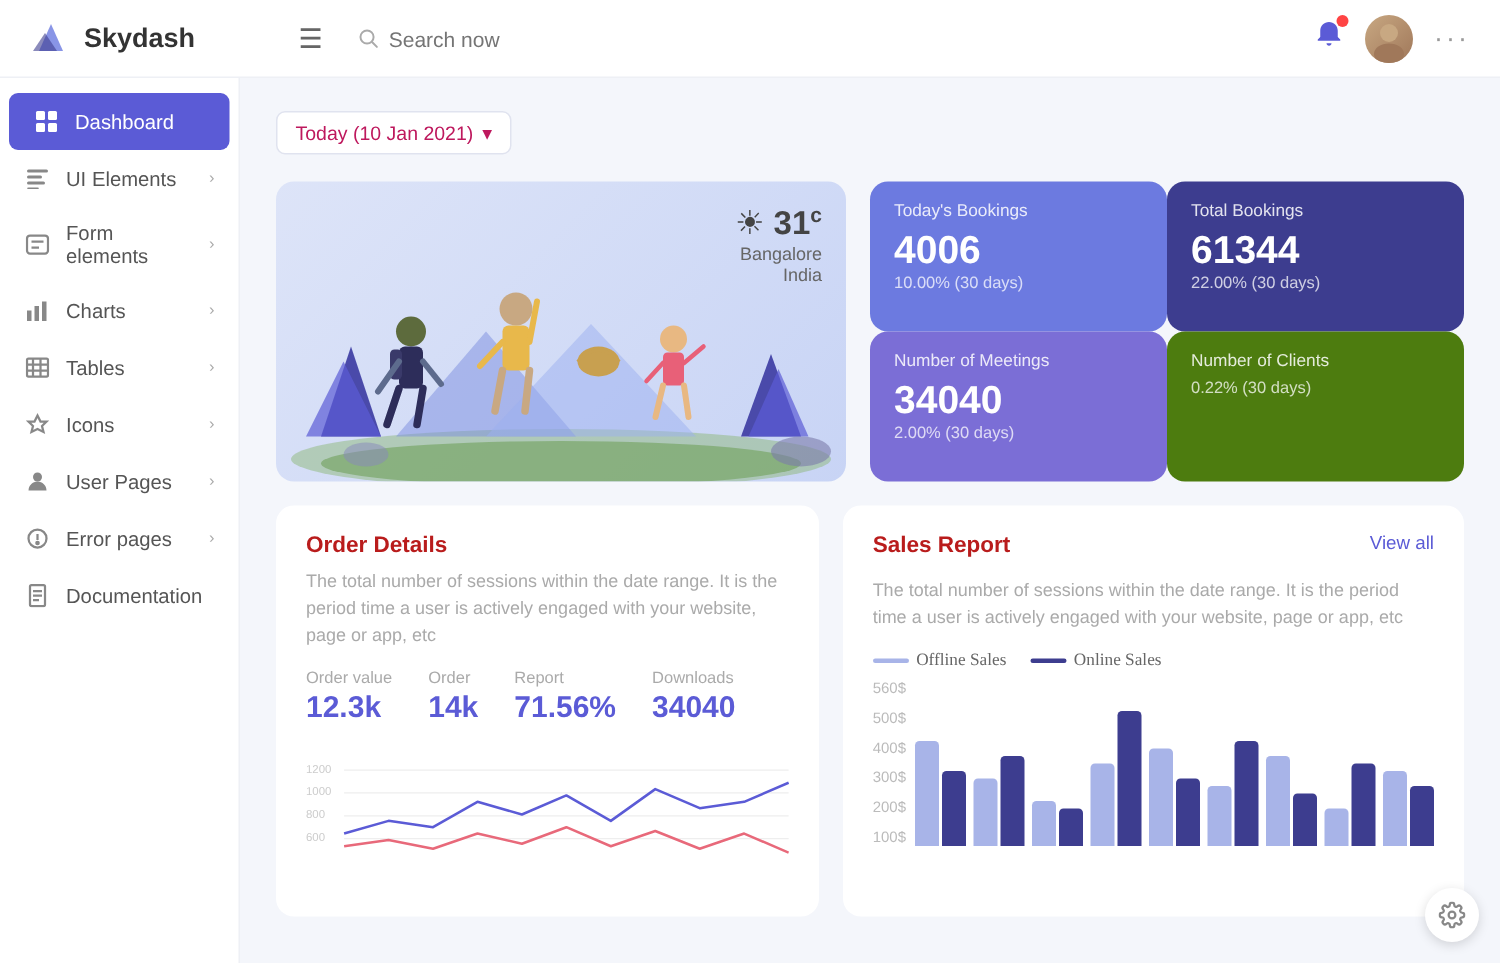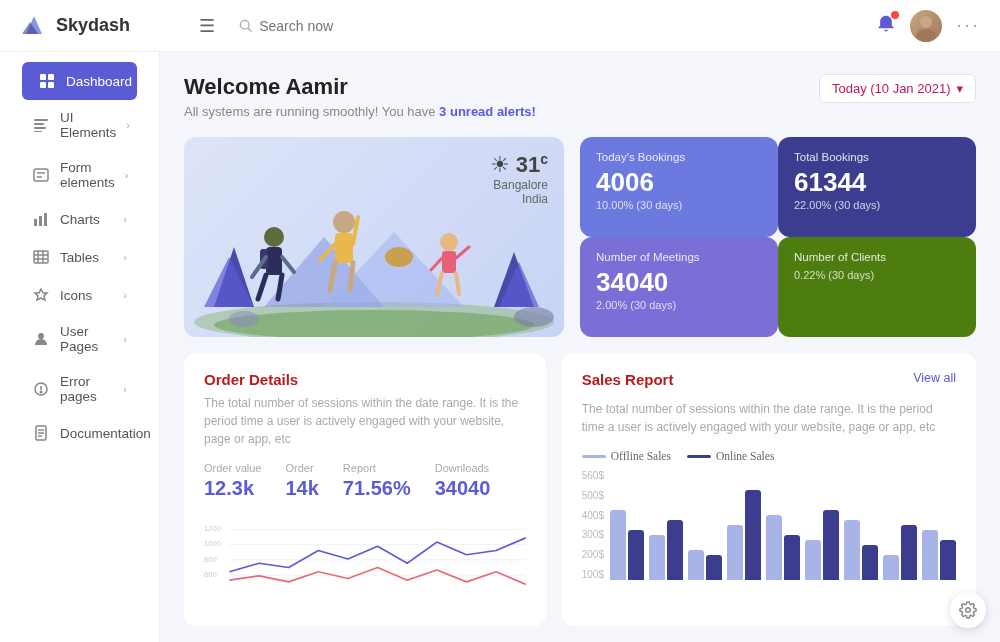--- a/index.html
+++ b/index.html
@@ -94,21 +94,21 @@
       display: flex;
       flex: 1;
       overflow: hidden;
     }
 
     
     .sidebar {
       width: 160px;
       background: #fff;
       flex-shrink: 0;
-      padding: 10px 16px;
+      padding: 10px 0;
       overflow-y: auto;
       border-right: 1px solid #eef0f5;
     }
     .sidebar-item {
       display: flex;
       align-items: center;
       padding: 10px 16px;
       cursor: pointer;
       gap: 10px;
       font-size: 13.5px;
@@ -519,27 +519,20 @@
           <line x1="5" y1="11" x2="9" y2="11"></line>
         </svg>
       </span>
       <span class="si-label">Documentation</span>
     </div>
   </aside>
 
   <main class="main">
 
     <div class="page-header">
-      <div>
-        <h1 class="page-title">Welcome Aamir</h1>
-        <p class="page-subtitle">
-          <span>All systems are running smoothly! You have </span>
-          <a class="alert-link" href="#">3 unread alerts!</a>
-        </p>
-      </div>
       <div class="date-picker">
         <span>Today (10 Jan 2021)</span>
         <span>▾</span>
       </div>
     </div>
 
     <div class="top-row">
 
       <div class="hero-card">
         <div class="hero-weather">

